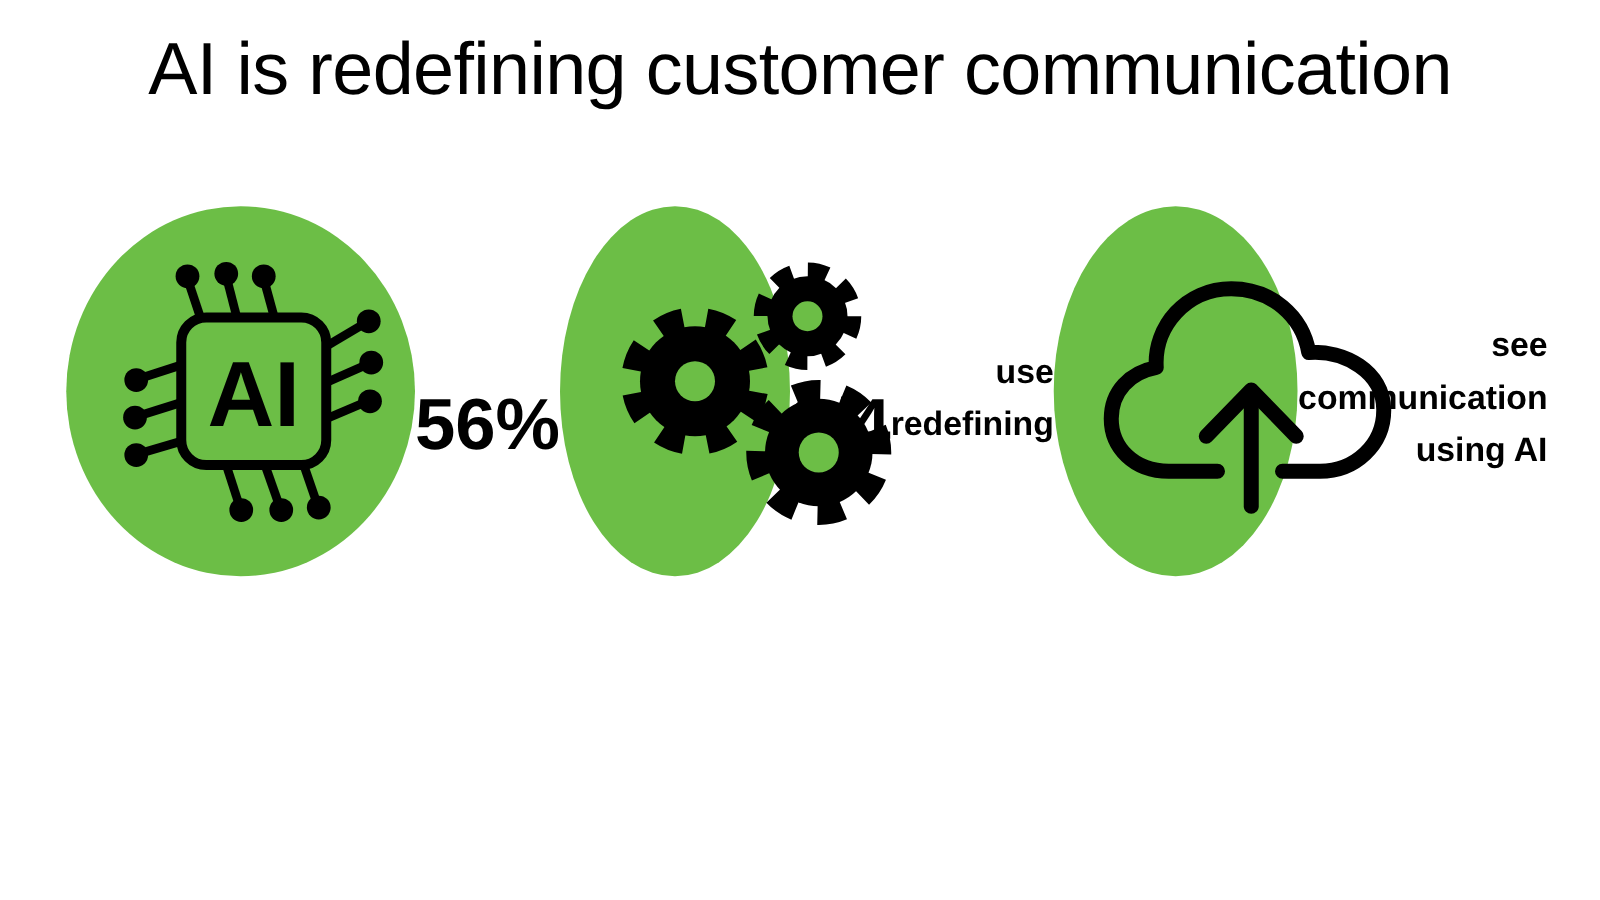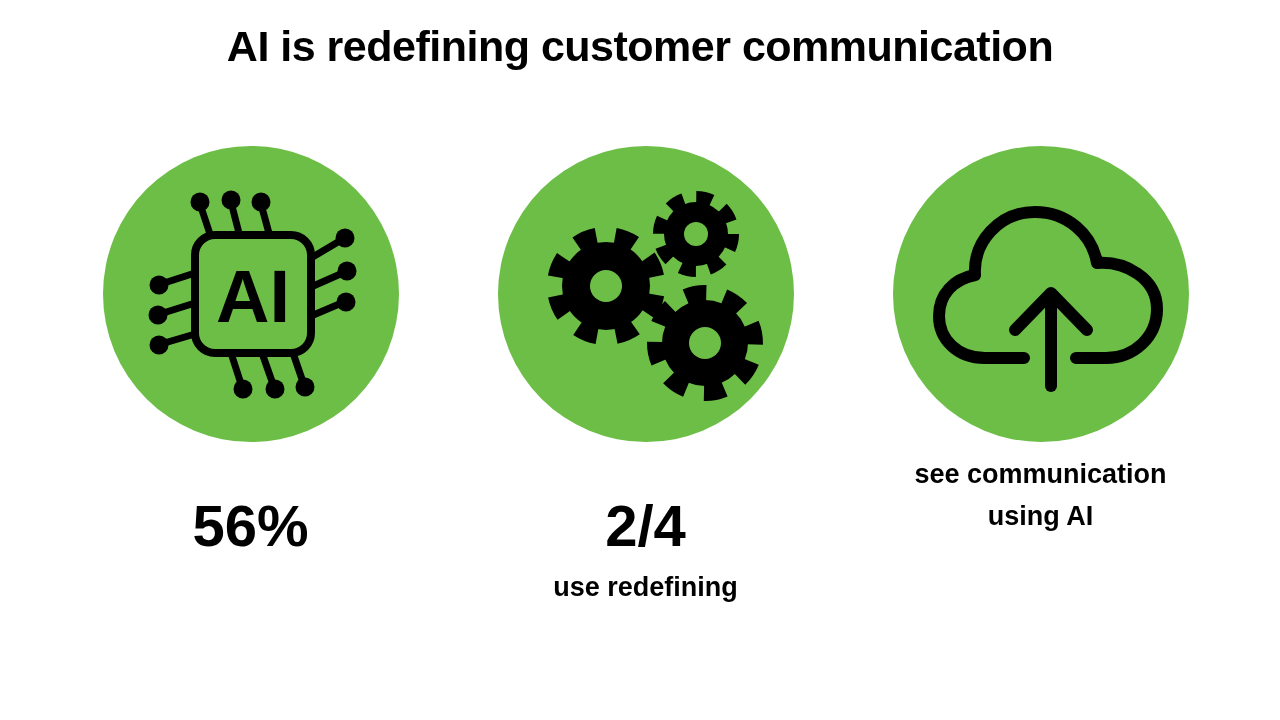--- a/index.html
+++ b/index.html
@@ -2,24 +2,24 @@
 <html style="--green: #6CBE46; --bg: #FFFFFF;"><head>
 <meta charset="utf-8">
 <style>
   html,body{margin:0;padding:0;background:#fff;}
   .canvas{
     position:relative;width:1280px;height:720px;background:var(--bg,#fff);
     font-family:"Liberation Sans","DejaVu Sans",sans-serif;color:#000;overflow:hidden;
   }
   .title{
     margin:22px 10px 0;text-align:center;
-    font-size:43px;font-weight:bold;letter-spacing:-0.5px;line-height:1.15;color:#000;
+    font-size:59px;font-weight:normal;letter-spacing:-0.5px;line-height:1.15;color:#000;
   }
   .row{display:flex;width:1185px;margin:75px 0 0 53px;}
-  .col{width:395px;display:flex;flex-direction:column;align-items:center;text-align:center;}
+  .col{width:395px;display:flex;flex-direction:row;align-items:center;text-align:right;}
   .circle{
     width:296px;height:296px;border-radius:50%;
     background:var(--green,#6CBE46);position:relative;
   }
   .circle svg{position:absolute;left:0;top:0;width:296px;height:296px;}
   .stat-value{margin-top:55px;font-size:58px;font-weight:bold;line-height:1;color:#000;}
   .stat-desc{margin-top:12px;font-size:27px;font-weight:bold;line-height:1.55;color:#000;}
   .chip-ai-text{font-family:"Liberation Sans","DejaVu Sans",sans-serif;font-weight:bold;font-size:74px;}
 </style>
 </head>

